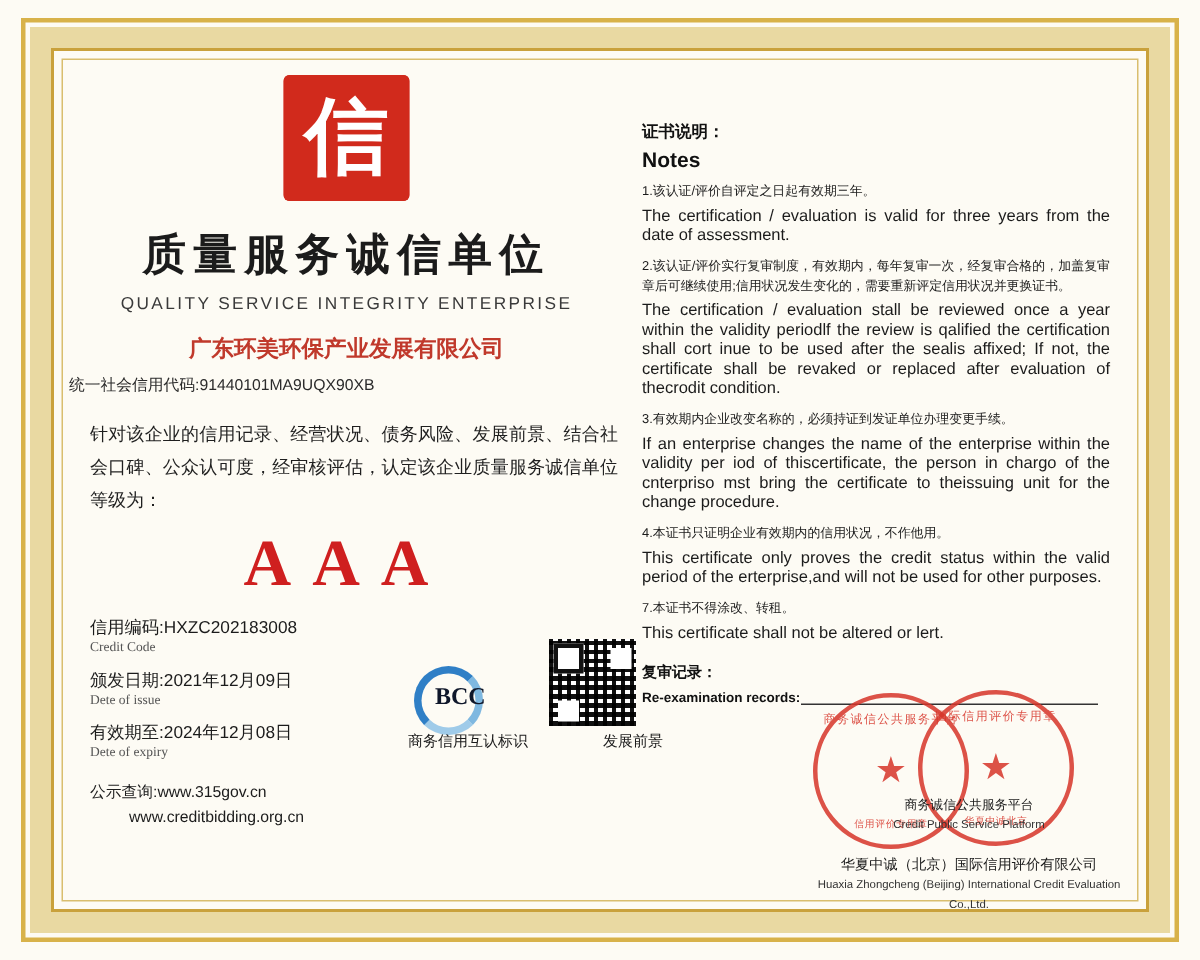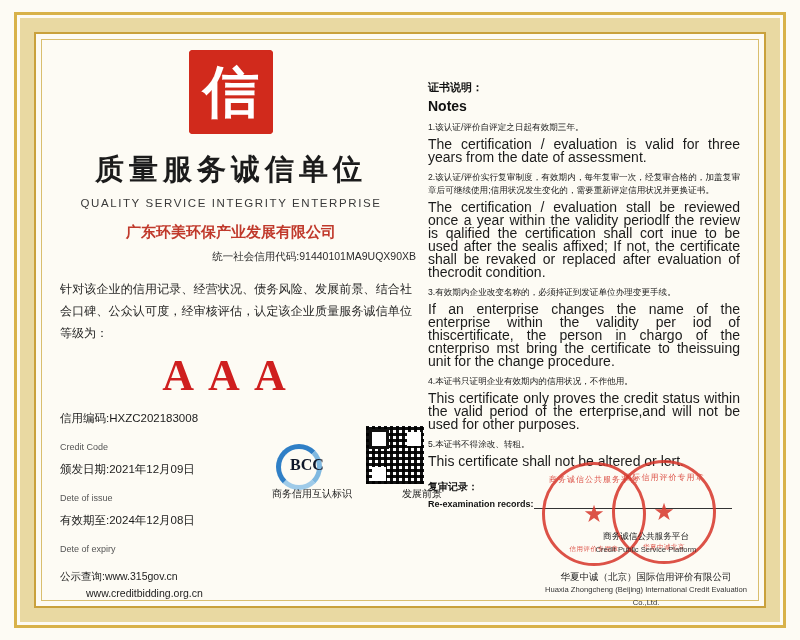--- a/index.html
+++ b/index.html
@@ -123,21 +123,21 @@
   }
   .company {
     margin-top: 14px;
     text-align: center;
     font-size: 15px;
     font-weight: bold;
     color: #c0392b;
   }
   .credit-id {
     margin-top: 8px;
-    text-align: right;
+    text-align: left;
     font-size: 10.5px;
     color: #2b2b2b;
   }
   .paragraph {
     margin-top: 14px;
     font-size: 12px;
     line-height: 22px;
     color: #1f1f1f;
     text-align: justify;
     padding: 0 4px 0 14px;
@@ -155,21 +155,22 @@
     margin-top: 10px;
     padding-left: 14px;
   }
   .field .cn {
     font-size: 11.5px;
     color: #1b1b1b;
   }
   .field .en {
     font-size: 9px;
     color: #555;
-    margin-top: 16px;
+    margin-top: 0;
+    font-family: Liberation Serif, serif;
   }
   .bottom-links {
     margin-top: 14px;
     padding-left: 14px;
     font-size: 10.5px;
     color: #1b1b1b;
     line-height: 17px;
   }
   .bottom-links .url2 { padding-left: 26px; display: block; }
 
@@ -245,21 +246,21 @@
     margin-top: 3px;
   }
   .note-cn {
     font-size: 8.6px;
     line-height: 13px;
     color: #1b1b1b;
     margin-top: 7px;
     text-align: justify;
   }
   .note-en {
-    font-size: 14px;
+    font-size: 11px;
     line-height: 13px;
     color: #1b1b1b;
     margin-top: 4px;
     text-align: justify;
   }
   .reexam-cn {
     margin-top: 12px;
     font-size: 10px;
     font-weight: bold;
     color: #111;
@@ -405,21 +406,21 @@
 
       <div class="note-cn">2.该认证/评价实行复审制度，有效期内，每年复审一次，经复审合格的，加盖复审章后可继续使用;信用状况发生变化的，需要重新评定信用状况并更换证书。</div>
       <div class="note-en">The certification / evaluation stall be reviewed once a year within the validity periodlf the review is qalified the certification shall cort inue to be used after the sealis affixed; If not, the certificate shall be revaked or replaced after evaluation of thecrodit condition.</div>
 
       <div class="note-cn">3.有效期内企业改变名称的，必须持证到发证单位办理变更手续。</div>
       <div class="note-en">If an enterprise changes the name of the enterprise within the validity per iod of thiscertificate, the person in chargo of the cnterpriso mst bring the certificate to theissuing unit for the change procedure.</div>
 
       <div class="note-cn">4.本证书只证明企业有效期内的信用状况，不作他用。</div>
       <div class="note-en">This certificate only proves the credit status within the valid period of the erterprise,and will not be used for other purposes.</div>
 
-      <div class="note-cn">5.本证书不得涂改、转租。</div>
+      <div class="note-cn">7.本证书不得涂改、转租。</div>
       <div class="note-en">This certificate shall not be altered or lert.</div>
 
       <div class="reexam-cn">复审记录：</div>
       <div class="reexam-en">
         <span>Re-examination records:</span><span class="rule"></span>
       </div>
     </div>
 
     <div class="stamps">
       <div class="stamp left">

